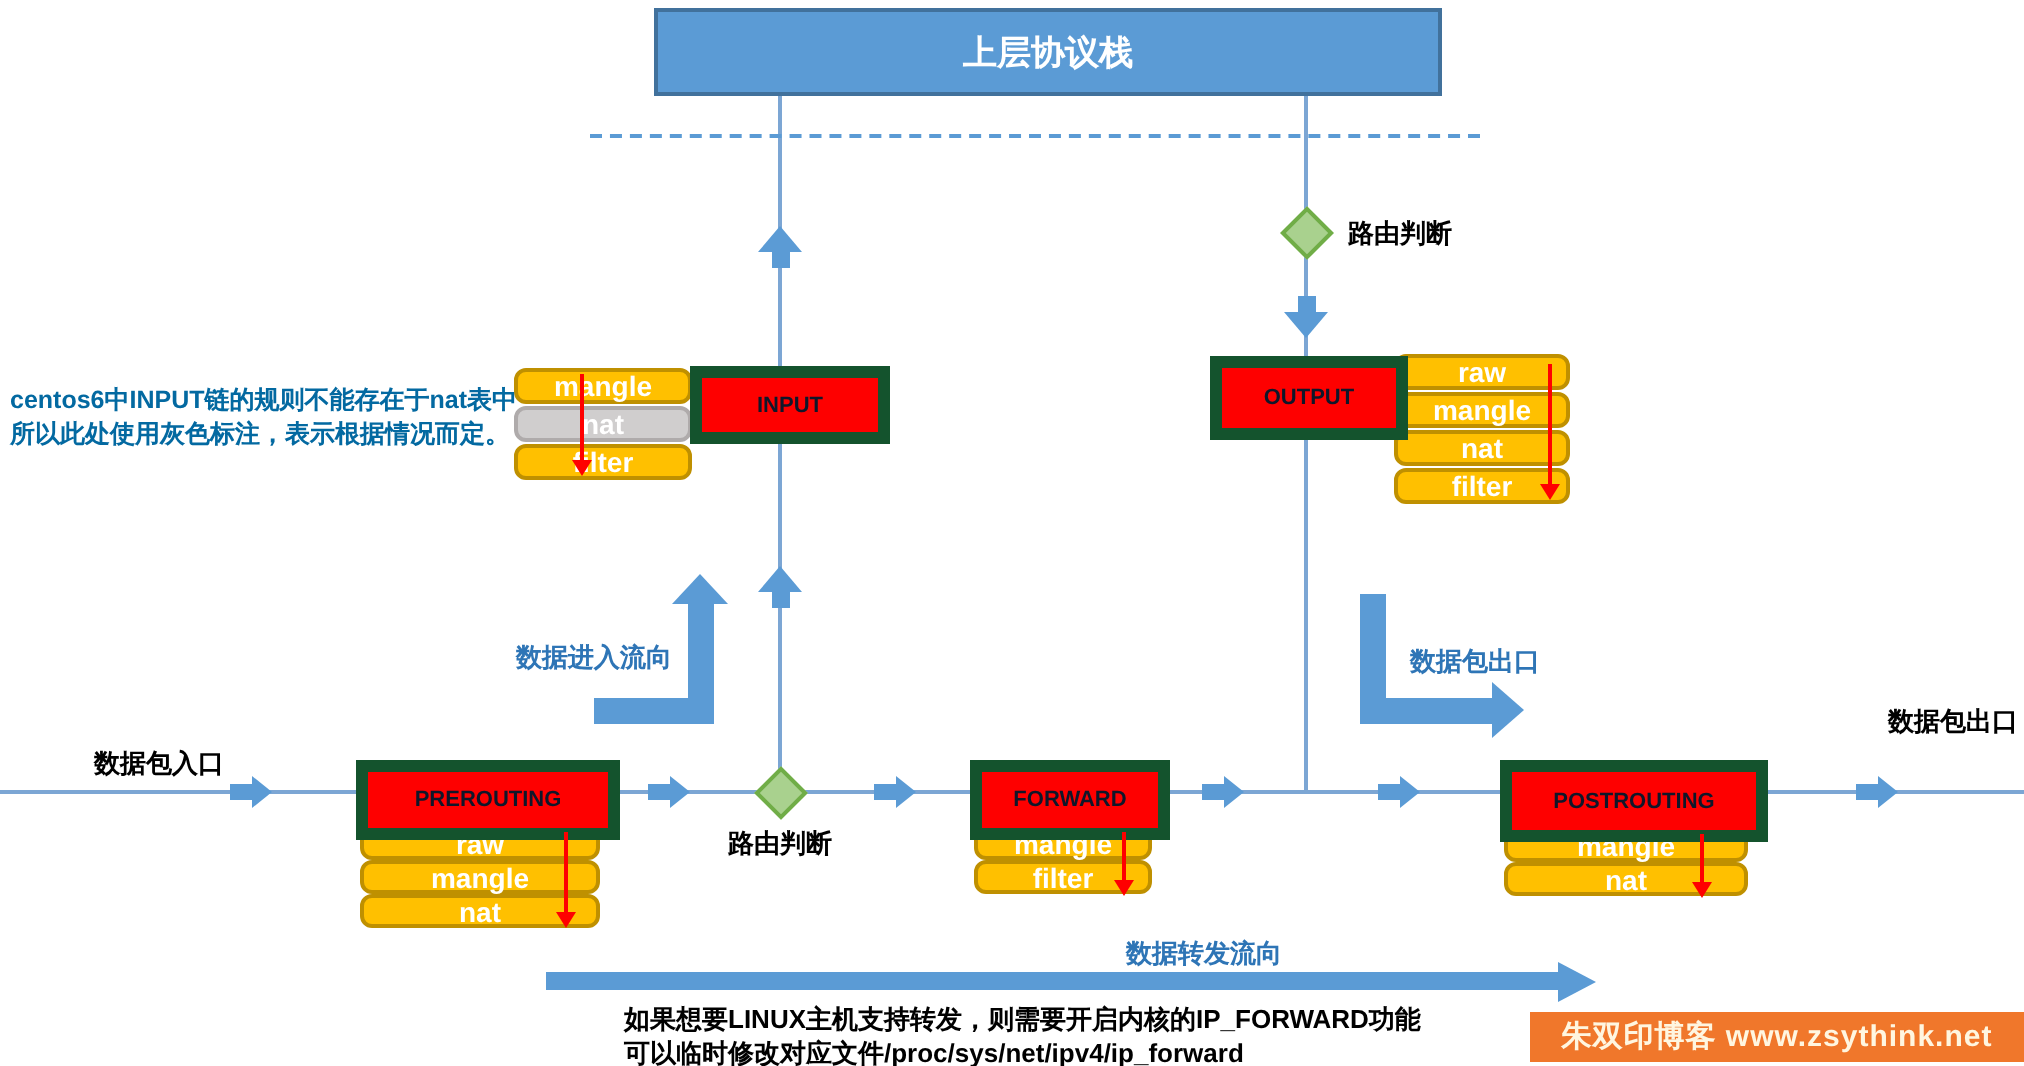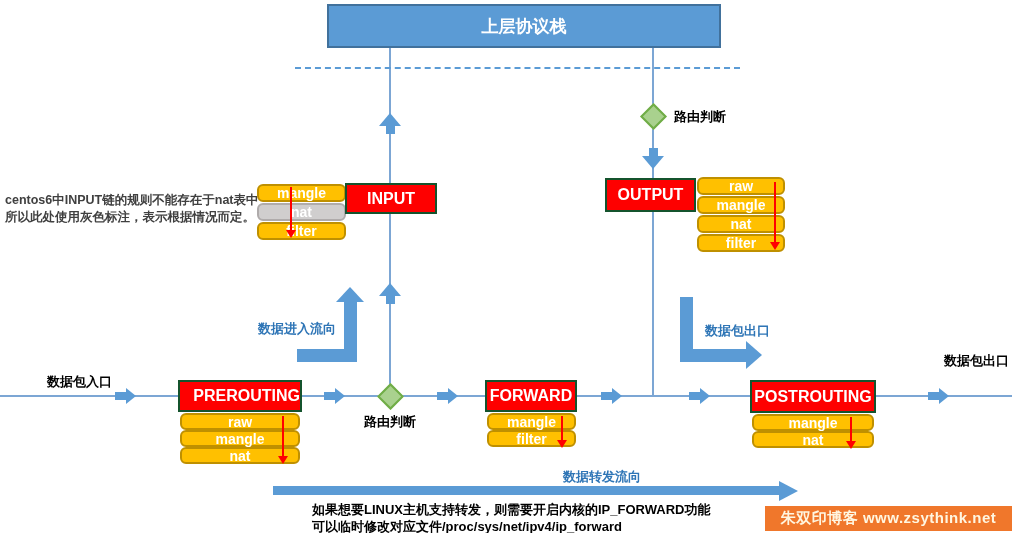--- a/index.html
+++ b/index.html
@@ -11,34 +11,34 @@
   
   .vline{width:2px;background:#7CA6D4;}
   .hline{height:2px;background:#7CA6D4;}
   .dashline{border-top:2px dashed #5B9BD5;height:0;}
   
   .topbox{
     background:#5B9BD5;border:2px solid #41719C;color:#fff;font-weight:bold;
     font-size:17px;display:flex;align-items:center;justify-content:center;z-index:3;
   }
   .chain-box{
-    background:#FE0000;border:2px solid #14532d;color:#ffffff;font-weight:bold;
-    font-size:16px;display:flex;align-items:center;justify-content:center;z-index:4;
+    background:#FE0000;border:6px solid #14532d;color:#0f172a;font-weight:bold;
+    font-size:11px;display:flex;align-items:center;justify-content:center;z-index:4;
   }
   .table-box{
     background:#FFC000;border:2px solid #BF9000;border-radius:6px;color:#fff;
     font-weight:bold;font-size:14px;display:flex;align-items:center;justify-content:center;z-index:3;
   }
   .table-box.gray{background:#D0CECE;border-color:#AFABAB;}
   
   .diamond{width:15px;height:15px;background:#A9D18E;border:2px solid #70AD47;transform:rotate(45deg);z-index:5;}
   
   .lbl{font-weight:bold;color:#000;font-size:13px;white-space:nowrap;z-index:6;}
   .lbl-blue{color:#2E75B6;}
-  .note{font-weight:bold;color:#404040;font-size:12.5px;line-height:17px;white-space:nowrap;z-index:6;}
+  .note{font-weight:bold;color:#0369a1;font-size:12.5px;line-height:17px;white-space:nowrap;z-index:6;}
   
   .barrow{display:flex;align-items:center;z-index:5;}
   .barrow .stem{display:block;width:11px;height:8px;background:#5B9BD5;}
   .barrow .head{display:block;width:0;height:0;border-top:8px solid transparent;border-bottom:8px solid transparent;border-left:10px solid #5B9BD5;}
   
   .uparrow{display:flex;flex-direction:column;align-items:center;z-index:5;}
   .uparrow .head{width:0;height:0;border-left:11px solid transparent;border-right:11px solid transparent;border-bottom:13px solid #5B9BD5;}
   .uparrow .stem{width:9px;height:8px;background:#5B9BD5;}
   .downarrow{display:flex;flex-direction:column;align-items:center;z-index:5;}
   .downarrow .stem{width:9px;height:8px;background:#5B9BD5;}
@@ -171,21 +171,21 @@
       <i class="head"></i>
     </div>
   <div class="abs barrow" style="left:928px;top:388px;">
       <i class="stem"></i>
       <i class="head"></i>
     </div>
 
   <div class="abs diamond" style="left:381px;top:387px;"></div>
   <div class="abs lbl" style="left:364px;top:413px;">路由判断</div>
 
-  <div class="abs chain-box" style="left:178px;top:380px;width:120px;height:28px;justify-content:flex-end;">
+  <div class="abs chain-box" style="left:178px;top:380px;width:120px;height:28px;">
     <span>PREROUTING</span>
   </div>
   <div class="abs table-box" style="left:180px;top:413px;width:116px;height:13px;">
       <span>raw</span>
     </div>
   <div class="abs table-box" style="left:180px;top:430px;width:116px;height:13px;">
       <span>mangle</span>
     </div>
   <div class="abs table-box" style="left:180px;top:447px;width:116px;height:13px;">
       <span>nat</span>

